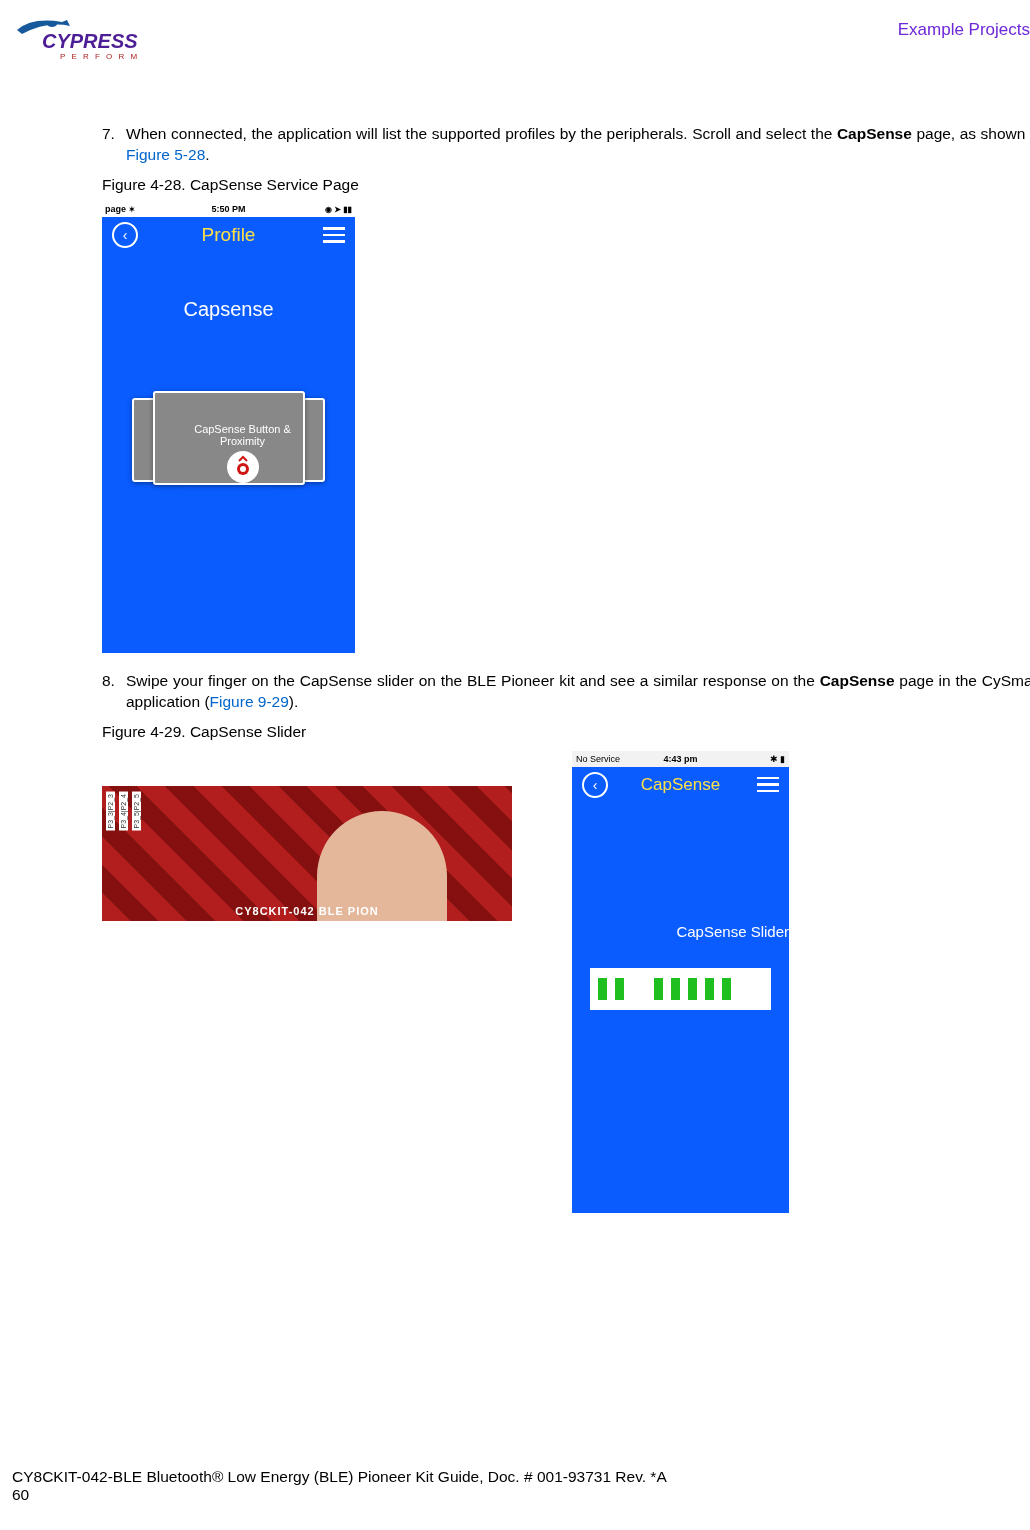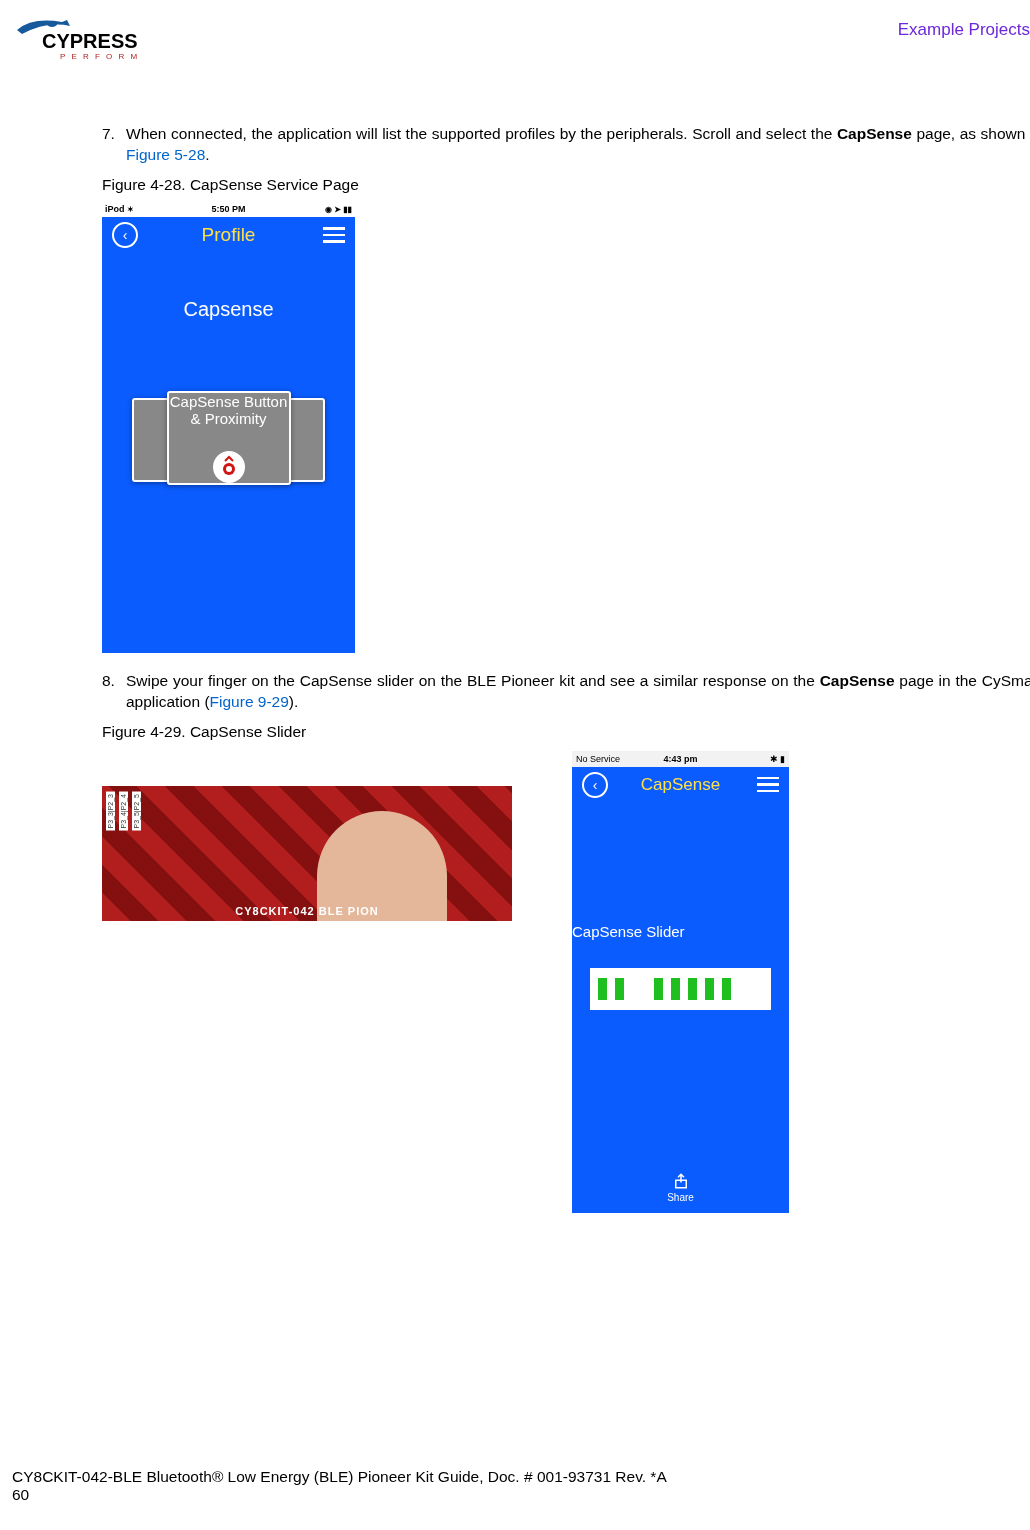--- a/index.html
+++ b/index.html
@@ -150,24 +150,25 @@
   }
   .card.side-l { width: 50px; height: 80px; left: 30px; top: 15px;}
   .card.side-r { width: 50px; height: 80px; right: 30px; top: 15px;}
   .card.main  {
     width: 120px; height: 90px;
     position: relative;
     z-index: 3;
     display: flex;
     flex-direction: column;
     align-items: center;
-    justify-content: space-between;
+    justify-content: flex-end;
     color: #fff;
-    font-size: 15px;
+    font-size: 11px;
     text-align: center;
+    padding-left: 28px;
   }
   .card.main .icon-circ {
     width: 32px; height: 32px;
     background: #fff;
     border-radius: 50%;
     margin-top: 4px;
     display:flex;align-items:center;justify-content:center;
   }
   .card.main .icon-circ svg{display:block}
   
@@ -227,21 +228,21 @@
     padding: 0 4px;
     position: relative;
     color:#000;
   }
   .statusbar2 .tcenter{position:absolute;left:0;right:0;text-align:center;font-weight:bold}
   .phone2-body{
     height: 410px;
     position: relative;
   }
   .caplabel2{
-    text-align:left;color:#fff;font-size:15px;
+    text-align:right;color:#fff;font-size:15px;
     padding-top:120px;
   }
   .slider-box{
     margin: 28px 18px 0;
     height: 42px;
     background:#fff;
     display:flex;
     align-items:center;
     padding:0 8px;
     gap:8px;
@@ -273,40 +274,40 @@
 <body>
 
 <div class="page">
 
   <div class="header-row">
     <div class="logo">
       <svg width="135" height="52" viewBox="0 0 135 52">
         <path d="M5 18 Q20 5 50 10 L55 8 L58 14 Q35 9 10 22 Z" fill="#165a9c"></path>
         <ellipse cx="40" cy="12" rx="5" ry="3" fill="#165a9c"></ellipse>
       </svg>
-      <div style="position:absolute;left:30px;top:18px;font-family:Arial;font-weight:bold;font-size:20px;color:#000000;letter-spacing:0px">CYPRESS</div>
+      <div style="position:absolute;left:30px;top:18px;font-family:Arial;font-weight:bold;font-style:italic;font-size:20px;color:#4c1d95;letter-spacing:0px">CYPRESS</div>
       <div style="position:absolute;left:48px;top:40px;font-size:8px;color:#b02020;letter-spacing:2px">P E R F O R M</div>
     </div>
     <div class="section-label">Example Projects</div>
   </div>
 
   <div class="content">
 
     <div class="step">
       <div class="step-num">7.</div>
       <div class="step-body">
         <span>When connected, the application will list the supported profiles by the peripherals. Scroll and select the </span><span class="bold">CapSense</span><span> page, as shown in </span><span class="figref">Figure 5-28</span><span>.</span>
       </div>
     </div>
 
     <div class="fig-caption">Figure 4-28.  CapSense Service Page</div>
 
     <div class="phone1">
       <div class="statusbar">
-        <span><span>iPod</span> <span style="font-size:8px">✶</span></span>
+        <span><span>page</span> <span style="font-size:8px">✶</span></span>
         <span class="sb-center">5:50 PM</span>
         <span class="sb-icons">◉ ➤ ▮▮</span>
       </div>
       <div class="navbar">
         <div class="back-circle">‹</div>
         <div class="navtitle">Profile</div>
         <div class="menu-lines">
             <span></span>
             <span></span>
             <span></span>
@@ -374,27 +375,20 @@
           <div class="slider-box">
             <div class="seg"></div>
             <div class="seg"></div>
             <div class="gap"></div>
             <div class="seg"></div>
             <div class="seg"></div>
             <div class="seg"></div>
             <div class="seg"></div>
             <div class="seg"></div>
           </div>
-          <div class="share">
-            <svg width="18" height="18" viewBox="0 0 24 24" fill="none" stroke="#fff" stroke-width="2">
-              <path d="M12 3 L12 14 M8 7 L12 3 L16 7"></path>
-              <rect x="5" y="11" width="14" height="10"></rect>
-            </svg>
-            <span>Share</span>
-          </div>
         </div>
       </div>
     </div>
 
   </div>
 
   <div class="footer">
     <span>CY8CKIT-042-BLE Bluetooth® Low Energy (BLE) Pioneer Kit Guide, Doc. # 001-93731 Rev. *A</span>
     <span>60</span>
   </div>

